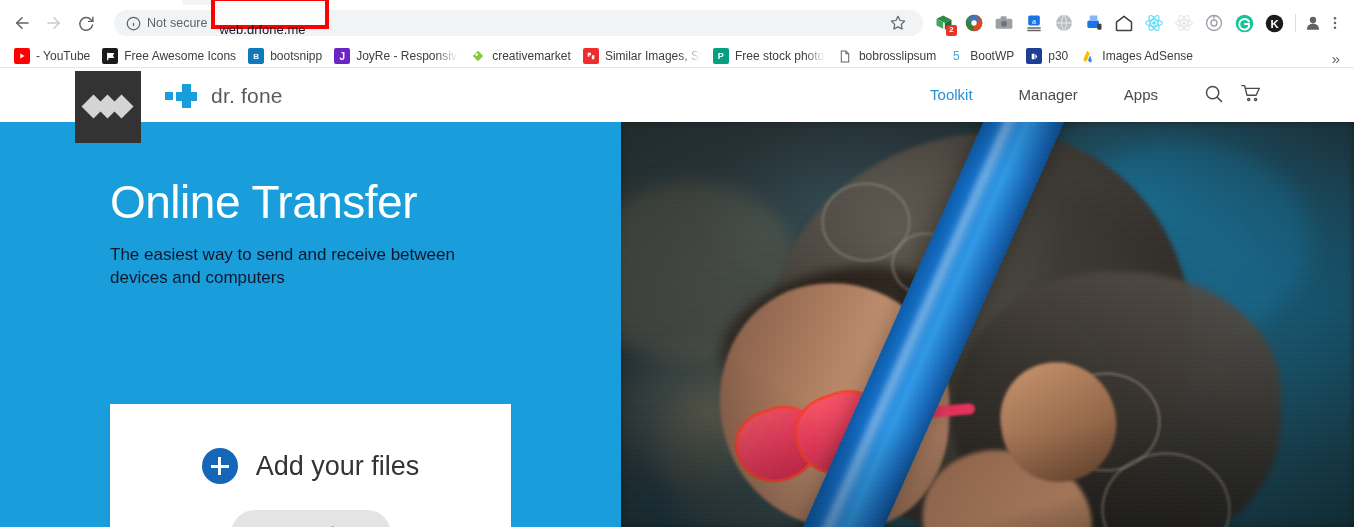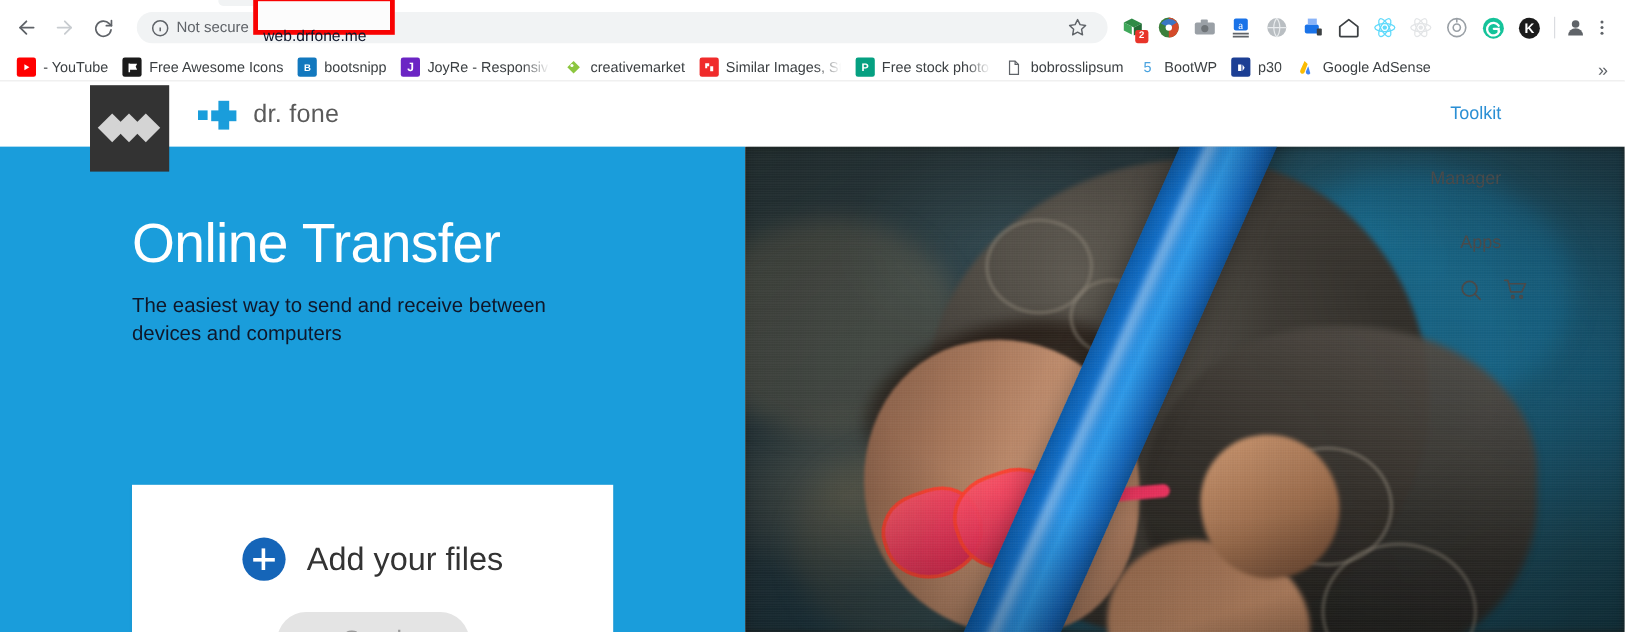--- a/index.html
+++ b/index.html
@@ -155,22 +155,22 @@
     position:absolute; left:165px; top:16px;
     display:flex; align-items:center; z-index:6;
   }
   .brand-mark { position:relative; width:36px; height:24px; margin-right:10px; }
   .bm-sq-left { position:absolute; left:0; top:8px; width:8px; height:8px; background:#1a9ddb; }
   .bm-cross-v { position:absolute; left:17px; top:0; width:9px; height:24px; background:#1a9ddb; }
   .bm-cross-h { position:absolute; left:11px; top:8px; width:21px; height:9px; background:#1a9ddb; }
   .brand-text { font-size:21px; color:#5a5a5a; letter-spacing:.2px; }
 
   .nav {
-    position:absolute; right:80px; top:0; height:54px;
-    display:flex; align-items:flex-end; gap:0px; z-index:6;flex-direction:column;
+    position:absolute; right:92px; top:0; height:54px;
+    display:flex; align-items:center; gap:0px; z-index:6;
   }
   .nav a {
     font-size:15px; color:#4a4a4a; text-decoration:none;
     padding: 0 23px; line-height:54px; display:block;
   }
   .nav a.active { color:#2b8fd4; }
   .nav-icons { display:flex; align-items:center; gap:16px; margin-left:22px; color:#4a4a4a; }
 
   .hero {
     position:absolute; left:0; top:54px; right:0; bottom:0;
@@ -571,21 +571,21 @@
       <span class="bm-label">p30</span>
     </div>
 
     <div class="bm">
       <span class="bm-ico" style="background:transparent">
         <svg width="14" height="14" viewBox="0 0 16 16">
             <path d="M7 2l-4 9a2.2 2.2 0 0 0 3.8 2.2L10 5z" fill="#fbbc04"></path>
             <path d="M10.5 7l-2.2 5a2.3 2.3 0 0 0 4.2 1.8z" fill="#4285f4"></path>
           </svg>
       </span>
-      <span class="bm-label">Google AdSense</span>
+      <span class="bm-label">Images AdSense</span>
     </div>
 
     <div class="bm-overflow">»</div>
   </div>
 
   <div class="page">
 
     <div class="site-header"></div>
 
     <div class="ws-logo">

